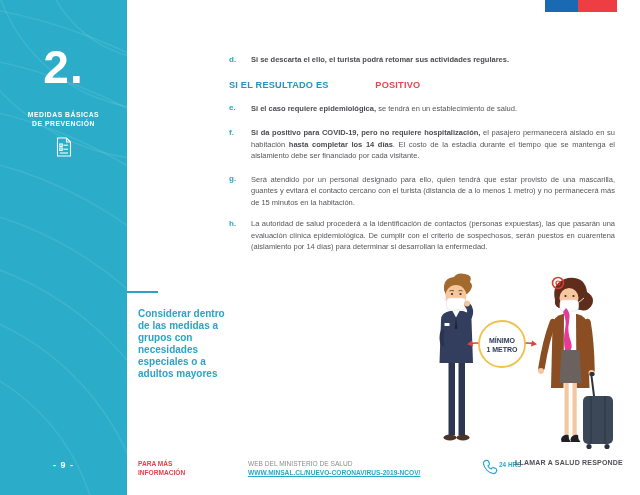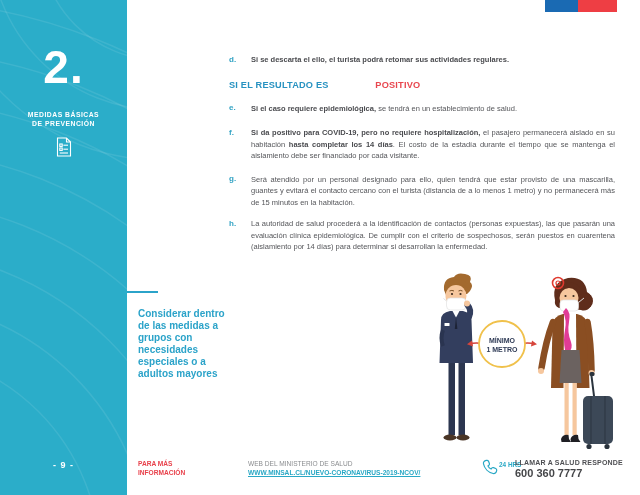--- a/index.html
+++ b/index.html
@@ -212,16 +212,15 @@
     <div class="url">WWW.MINSAL.CL/NUEVO-CORONAVIRUS-2019-NCOV/</div>
   </div>
 
   <svg class="f-phone" width="16" height="16" viewBox="0 0 16 16">
     <path d="M4.2 1.4 C2.3 1.8 1.1 3.1 1.5 4.9 C2.5 9.6 6.4 13.5 11.1 14.5 C12.9 14.9 14.2 13.7 14.6 11.8 L14.7 11.2 C14.8 10.4 14.4 9.8 13.7 9.5 L11.5 8.6 C10.9 8.4 10.2 8.6 9.8 9.1 L9.1 10 C7.5 9.2 6.8 8.5 6 6.9 L6.9 6.2 C7.4 5.8 7.6 5.1 7.4 4.5 L6.5 2.3 C6.2 1.6 5.5 1.2 4.8 1.3 Z" fill="none" stroke="#29a8c5" stroke-width="1.2"></path>
   </svg>
   <div class="f-hrs">24 HRS</div>
 
   <div class="f-call">
     <div class="l1">LLAMAR A SALUD RESPONDE</div>
-    <div class="l2">600 360 7777</div>
   </div>
 
 </div>
 
 </body></html>

